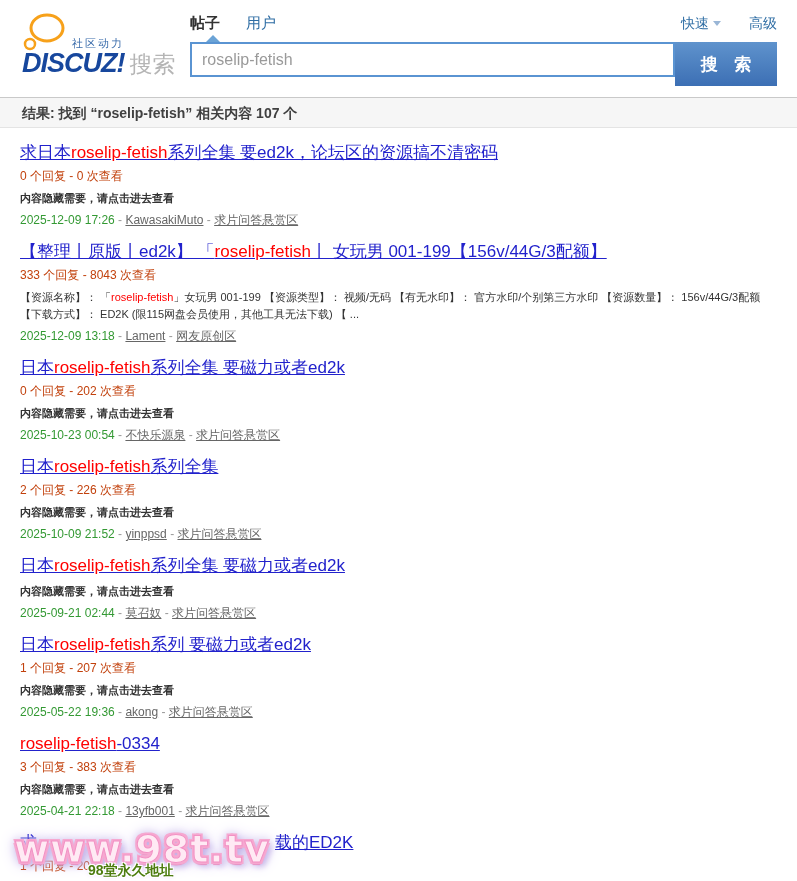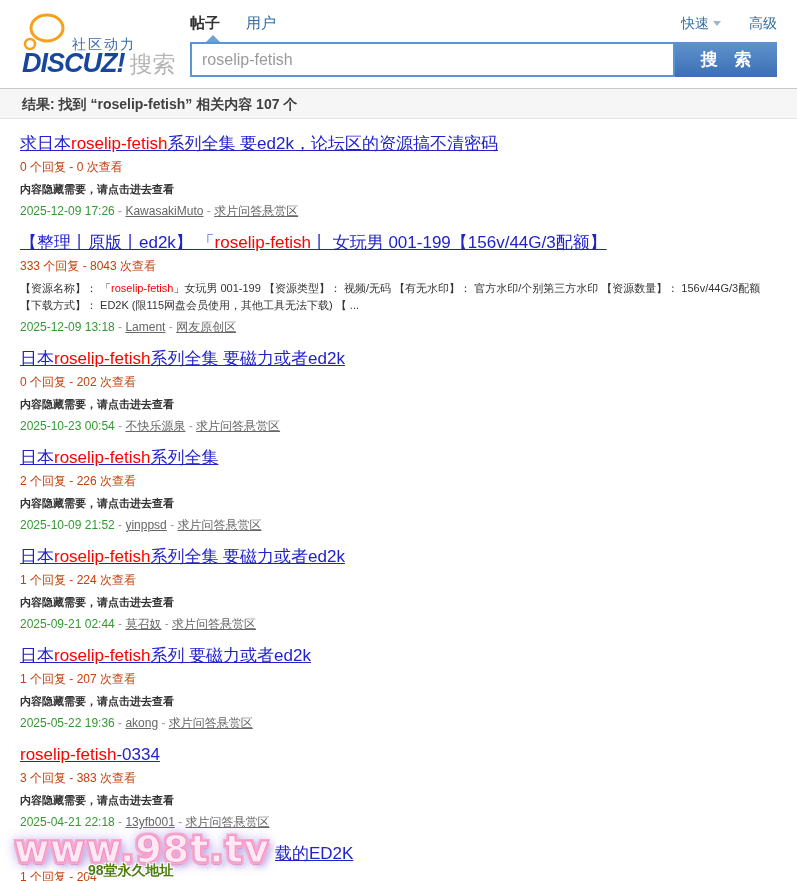--- a/index.html
+++ b/index.html
@@ -5,41 +5,41 @@
   * { margin:0; padding:0; box-sizing:border-box; }
   html,body { background:#fff; }
   body {
     width:797px; height:881px; overflow:hidden; position:relative;
     font-family:"Liberation Sans","DejaVu Sans",sans-serif; color:#333;
   }
   
   .header { display:flex; padding:10px 32px 0 14px; }
   .logo { position:relative; width:164px; height:66px; flex:none; cursor:pointer; }
   .logo svg { position:absolute; left:4px; top:2px; }
-  .logo .tagline { position:absolute; left:58px; top:26px; font-size:14px; color:#3a6cab; letter-spacing:2px;text-align:right; }
+  .logo .tagline { position:absolute; left:58px; top:26px; font-size:11px; color:#3a6cab; letter-spacing:2px;text-align:right; }
   .logo .brandrow { position:absolute; left:8px; top:38px; white-space:nowrap; }
   .logo .brand { font-size:27px; font-weight:bold; font-style:italic; color:#17479d; letter-spacing:-1px; }
   .logo .suffix { font-size:23px; color:#b5b5b5; margin-left:5px; }
   .search-area { flex:1; margin-left:12px; padding-top:4px; }
   .tabs-row { display:flex; justify-content:space-between; align-items:baseline; font-size:15px; }
   .tab { margin-right:26px; cursor:pointer; }
   .tab.active { font-weight:bold; color:#333; }
   .tab.plain { color:#2e6da4; }
   .top-links { font-size:14px; color:#2e6da4; }
   .top-links .lnk { cursor:pointer; }
   .caret { display:inline-block; width:0; height:0; border-left:4px solid transparent;
     border-right:4px solid transparent; border-top:5px solid #9ab6d6; margin:0 2px 1px 4px; vertical-align:middle; }
   .adv { margin-left:26px; }
   .search-row { position:relative; display:flex; margin-top:9px; }
   .tab-pointer { position:absolute; left:16px; top:-7px; width:0; height:0;
     border-left:7px solid transparent; border-right:7px solid transparent; border-bottom:7px solid #6ba3d6; }
   .input-wrap { width:485px; height:35px; border:2px solid #5a94d2; background:#fff; }
   .input-wrap input { width:100%; height:100%; border:0; outline:none; padding:0 10px;
     font-size:16px; color:#9a9a9a; font-family:inherit; background:transparent; }
-  .search-btn { width:102px; height:35px; border:0; background:#4179be;
+  .search-btn { width:102px; height:44px; border:0; background:#4179be;
     background:linear-gradient(#5f93cd,#3c6fb4); color:#fff; font-size:17px; font-weight:bold;
     letter-spacing:6px; padding-left:6px; cursor:pointer; font-family:inherit; }
   
   .result-bar { margin-top:11px; height:31px; line-height:30px; background:#f6f6f6;
     border-top:1px solid #c9c9c9; border-bottom:1px solid #e4e4e4;
     padding-left:22px; font-size:14px; font-weight:bold; color:#404040; }
   
   .results { padding:0 20px; }
   .result { margin-top:14px; }
   .rtitle { font-size:17px; font-weight:normal; line-height:21px; }
@@ -141,21 +141,20 @@
     <p class="rcontent bold"><span>内容隐藏需要，请点击进去查看</span><span class="hl"></span><span></span></p>
     <p class="rfooter">
       <span class="rdate">2025-10-09 21:52</span><span class="sep"> - </span><a>yinppsd</a><span class="sep"> - </span><a>求片问答悬赏区</a>
     </p>
   </div>
 
   <div class="result">
     <h3 class="rtitle">
       <a><span>日本</span><span class="gap" style="width: 0px;"></span><span class="hl">roselip-fetish</span><span>系列全集 要磁力或者ed2k</span></a>
     </h3>
-    <p class="rstats">1 个回复 - 224 次查看</p>
     <p class="rcontent bold"><span>内容隐藏需要，请点击进去查看</span><span class="hl"></span><span></span></p>
     <p class="rfooter">
       <span class="rdate">2025-09-21 02:44</span><span class="sep"> - </span><a>莫召奴</a><span class="sep"> - </span><a>求片问答悬赏区</a>
     </p>
   </div>
 
   <div class="result">
     <h3 class="rtitle">
       <a><span>日本</span><span class="gap" style="width: 0px;"></span><span class="hl">roselip-fetish</span><span>系列 要磁力或者ed2k</span></a>
     </h3>

